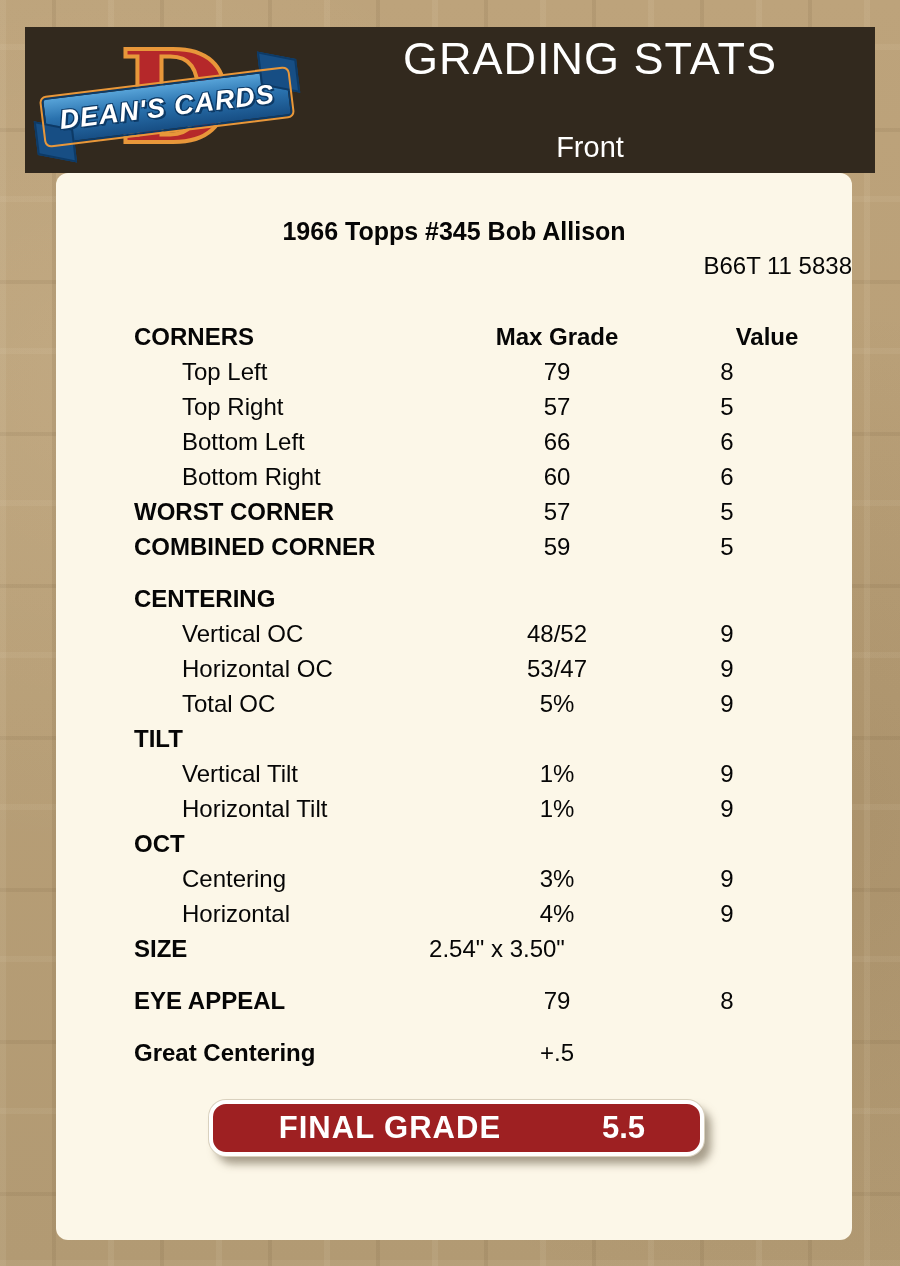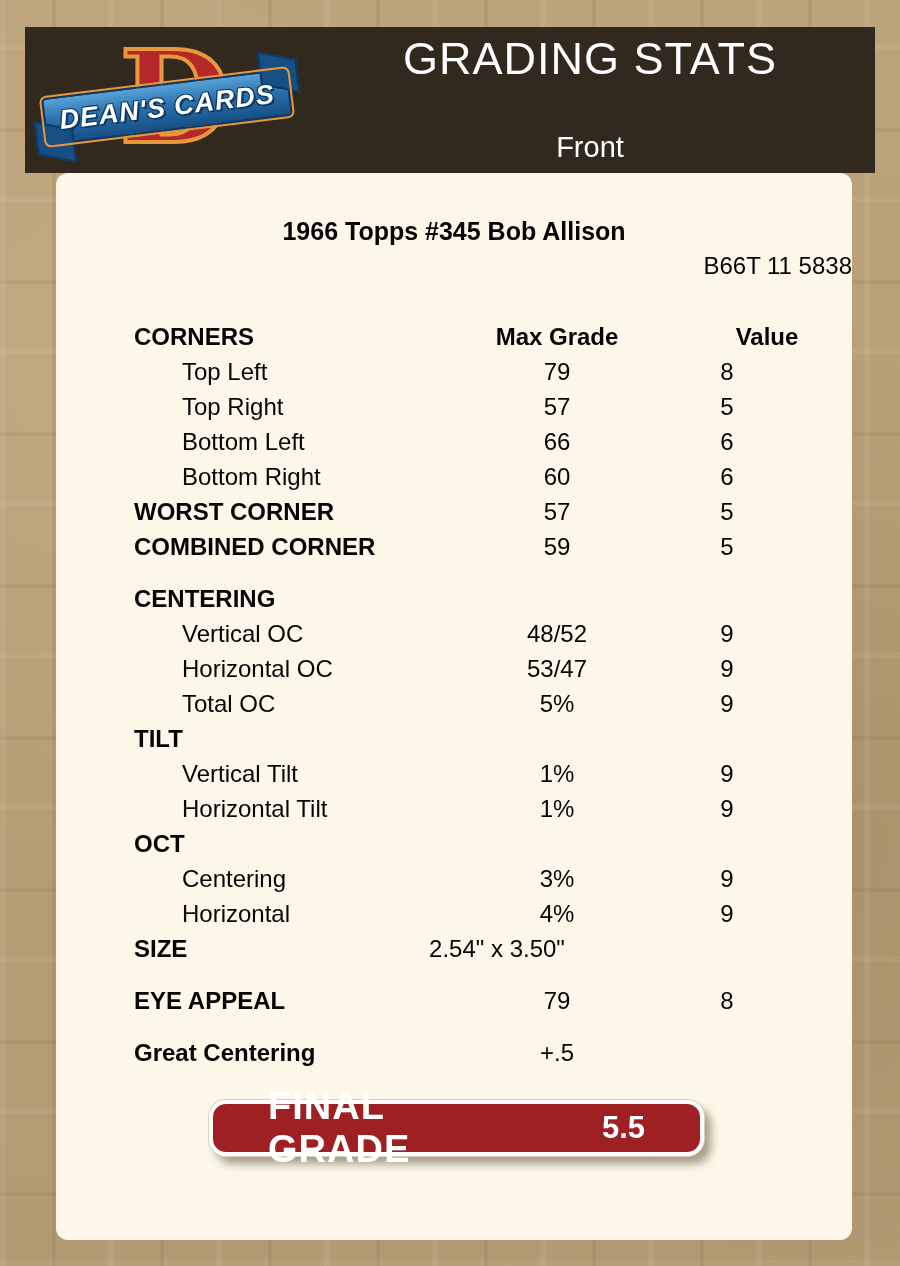--- a/index.html
+++ b/index.html
@@ -81,22 +81,22 @@
   .trow.size .cell.value{transform:translateX(-60px);}
 
   
   .final-grade{
     margin:30px 0 0 153px;width:495px;height:56px;box-sizing:border-box;
     background:#9e2022;border:4px solid #ffffff;border-radius:17px;
     box-shadow:0 0 0 1px #d9d1be, 7px 8px 8px rgba(96,84,62,0.55);
     display:flex;align-items:center;padding:0 55px;
   }
   .final-grade .fg-label{
-    flex:1;padding-right:90px;
-    color:#ffffff;font-size:38px;font-weight:bold;letter-spacing:1px;
+    flex:1;text-align:center;padding-right:90px;
+    color:#ffffff;font-size:31px;font-weight:bold;letter-spacing:1px;
   }
   .final-grade .fg-value{color:#ffffff;font-size:31px;font-weight:bold;}
 </style>
 </head>
 <body>
 
 <div class="collage"></div>
 
 <div class="header">
   <div class="logo">

